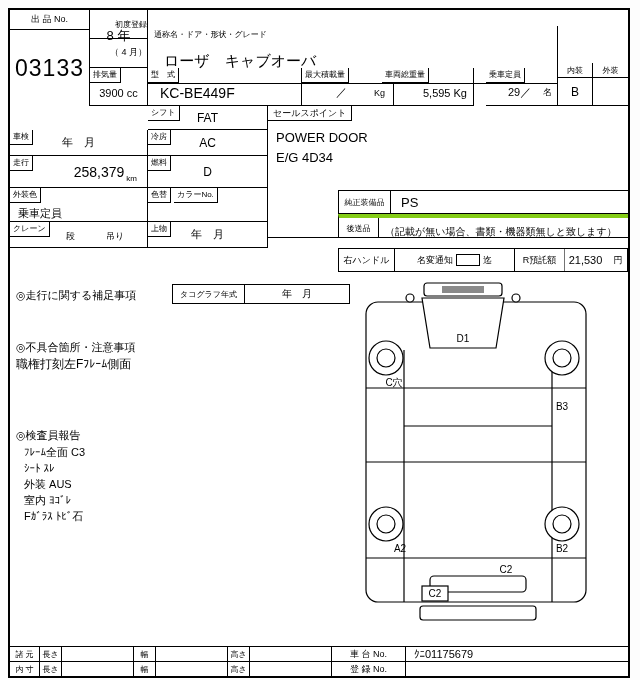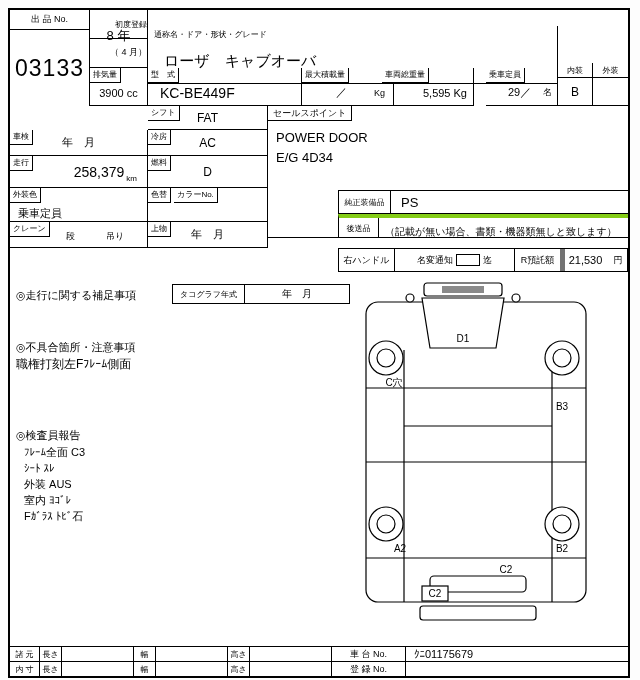--- a/index.html
+++ b/index.html
@@ -153,21 +153,21 @@
     </div>
   </div>
 
   <div class="abs flexrow" style="left:328px;top:238px;width:290px;height:24px;border:1px solid #000">
     <div class="small9" style="width:56px;height:100%;border-right:1px solid #000;display:flex;align-items:center;justify-content:center">右ハンドル</div>
     <div class="small9 flexrow" style="width:120px;height:100%;border-right:1px solid #000;justify-content:center">
       <span>名変通知</span>
       <span class="miniBox"></span>
       <span>迄</span>
     </div>
-    <div class="small9" style="width:50px;height:100%;border-right:5px solid #737373;display:flex;align-items:center;justify-content:center">R預託額</div>
+    <div class="small9" style="width:50px;height:100%;border-right:1px solid #737373;display:flex;align-items:center;justify-content:center">R預託額</div>
     <div class="t11" style="flex:1;text-align:center;padding-right:3px">21,530</div>
     <div class="small9" style="width:18px;text-align:center">円</div>
   </div>
 
   <div class="note-title" style="left:6px;top:278px">◎走行に関する補足事項</div>
   <div class="abs flexrow" style="left:162px;top:274px;width:178px;height:20px;border:1px solid #000">
     <span class="lab" style="width:72px;height:100%;border-right:1px solid #000;display:flex;align-items:center;justify-content:center">タコグラフ年式</span>
     <span style="flex:1;text-align:center;font-size:10px">年　月</span>
   </div>
 

